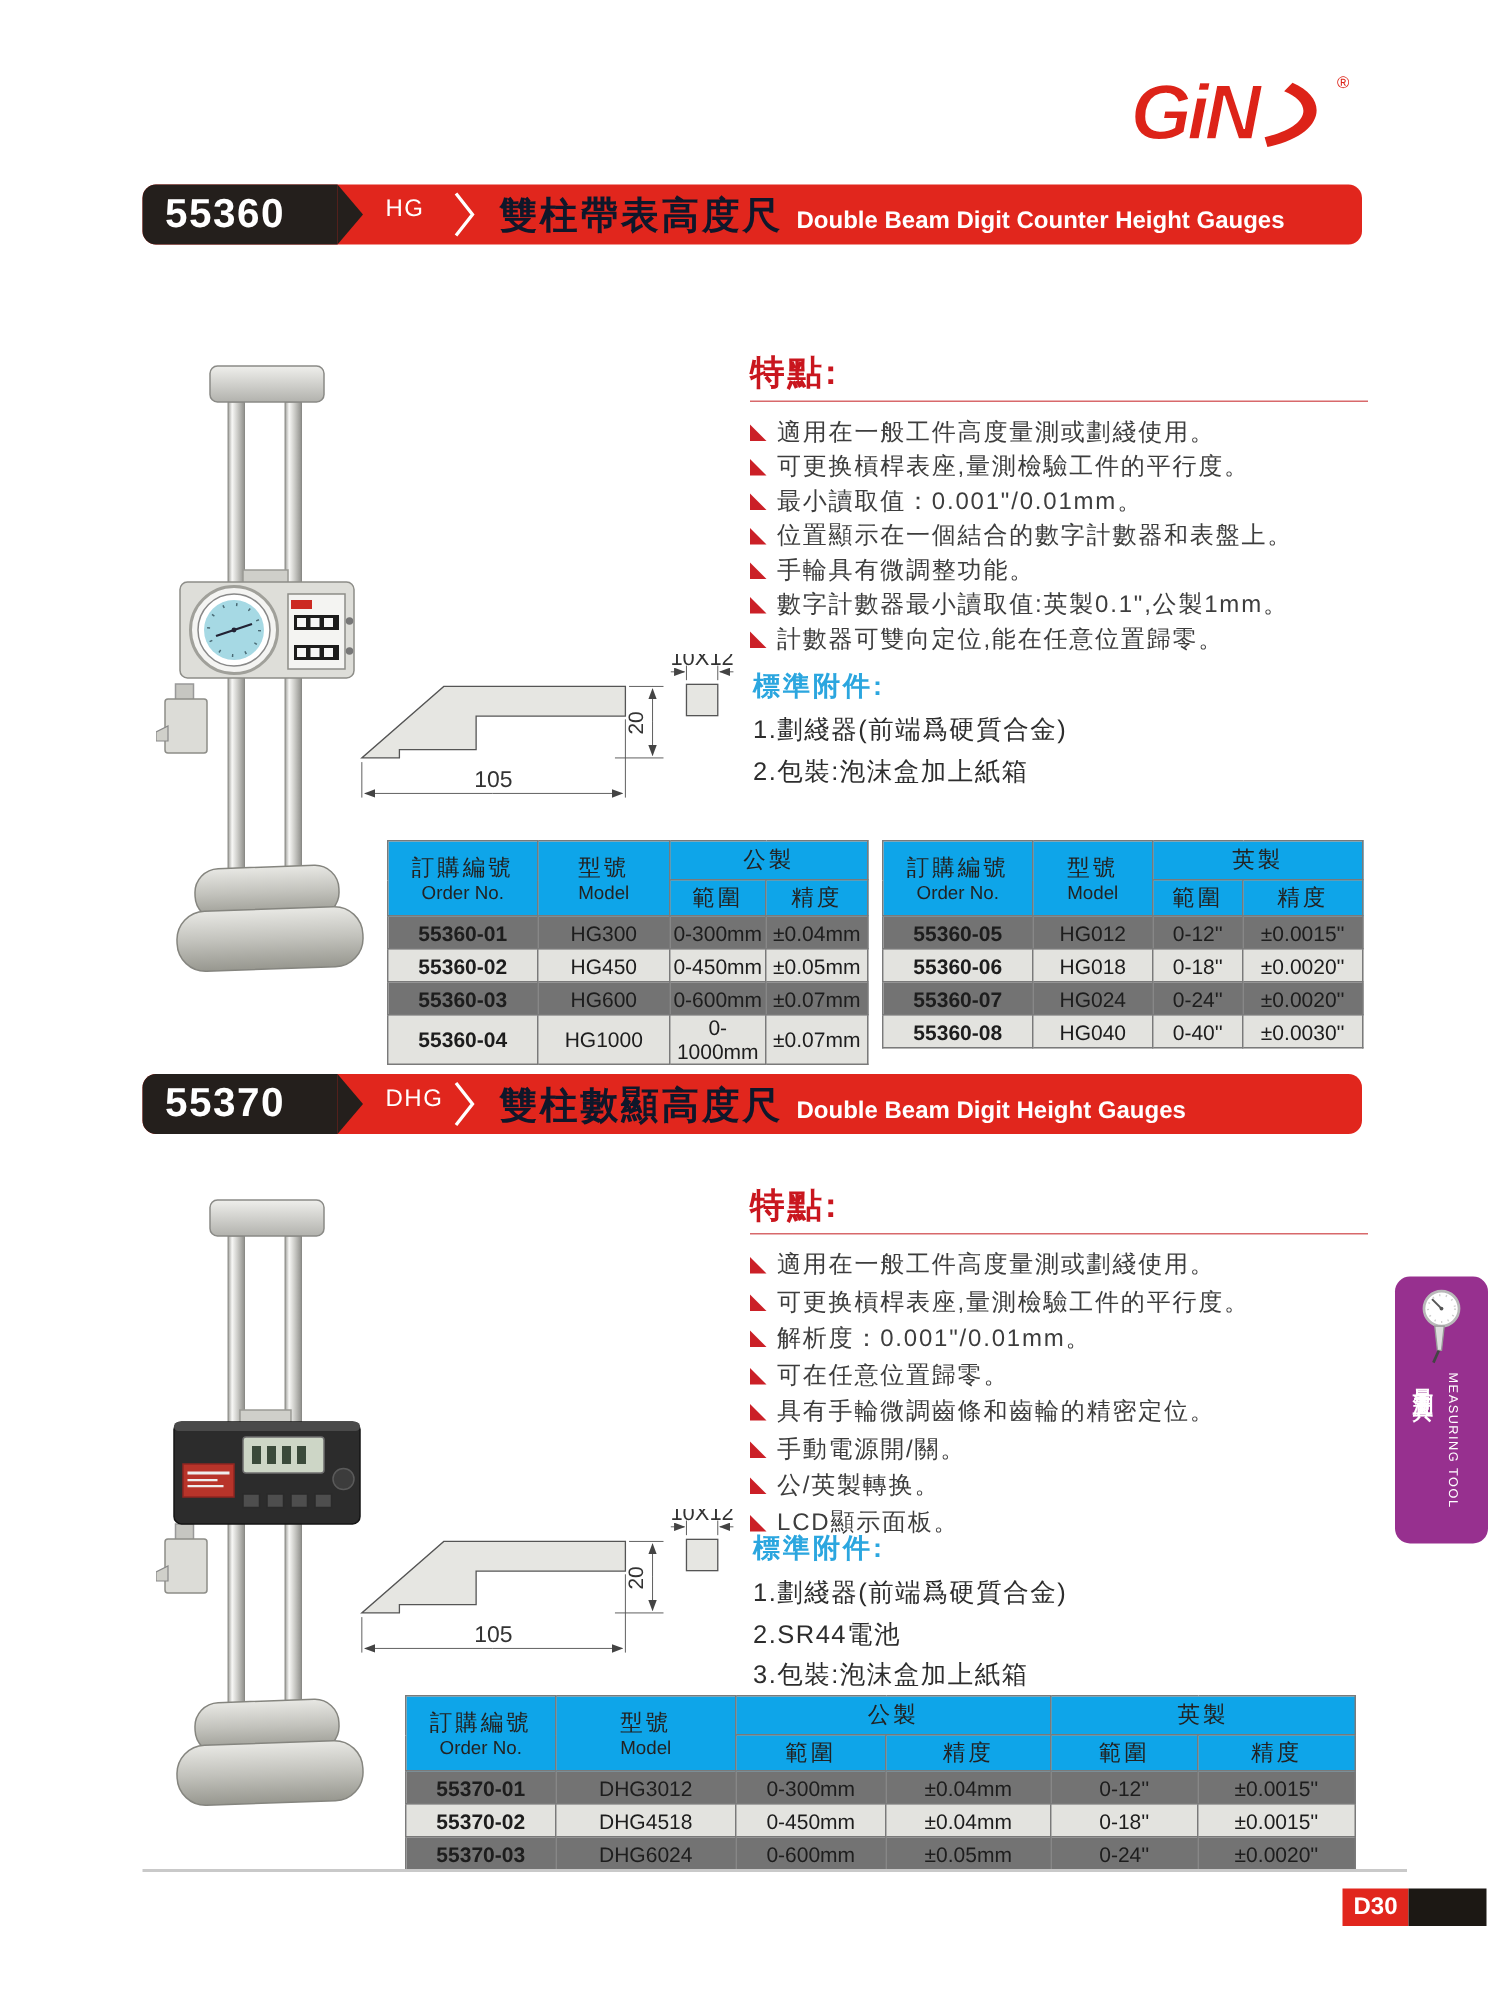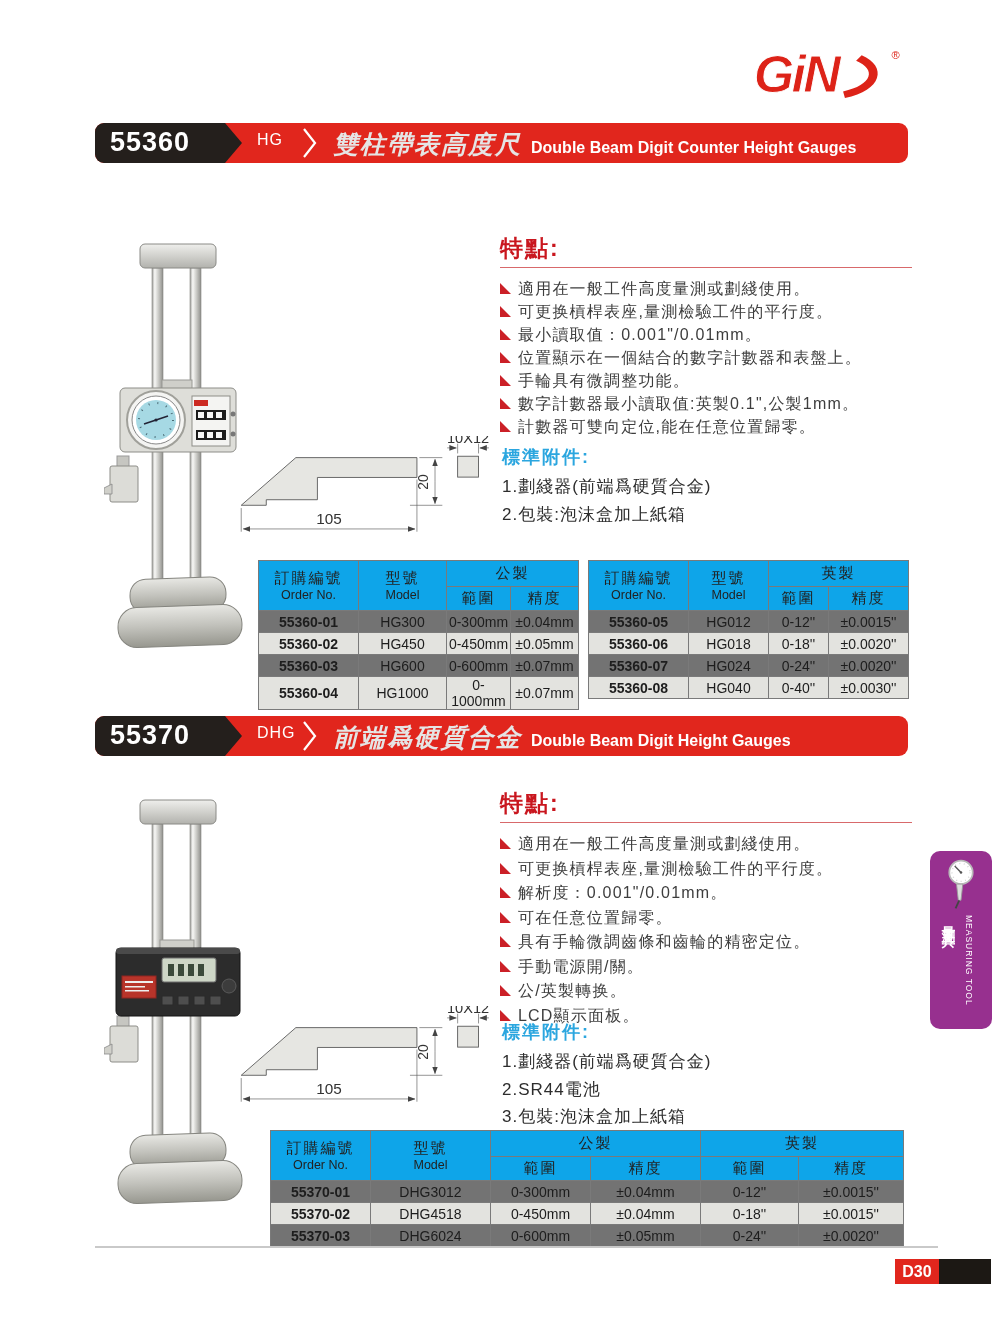--- a/index.html
+++ b/index.html
@@ -11,21 +11,21 @@
 
   
   .hbar{position:absolute;left:95px;width:813px;height:40px;background:#e1261d;border-radius:9px;}
   .hbar .tag{position:absolute;left:0;top:0;width:130px;height:40px;background:#241f1c;border-radius:9px 0 0 9px;}
   .hbar .tag-tip{position:absolute;left:130px;top:0;width:0;height:0;
     border-top:20px solid transparent;border-bottom:20px solid transparent;border-left:17px solid #241f1c;}
   .hbar .code{position:absolute;left:15px;top:4px;font-size:27px;font-weight:bold;color:#fff;letter-spacing:1px;}
   .hbar .series{position:absolute;left:162px;top:8px;font-size:16px;font-weight:normal;color:#fff;letter-spacing:1px;}
   .hbar .chev{position:absolute;left:207px;top:4px;}
   .hbar .titles{position:absolute;left:238px;top:0;height:40px;display:flex;align-items:baseline;gap:9px;padding-top:5px;box-sizing:border-box;}
-  .hbar .t-zh{font-size:25px;font-weight:bold;color:#e5e5e5;letter-spacing:2px;line-height:32px;font-style:italic;}
+  .hbar .t-zh{font-size:25px;font-weight:bold;color:#0f172a;letter-spacing:2px;line-height:32px;}
   .hbar .t-en{font-size:16px;font-weight:bold;color:#fff;}
 
   
   .features{position:absolute;left:500px;width:412px;}
   .feat-head{font-size:23px;font-weight:bold;color:#c9161e;letter-spacing:2px;}
   .feat-rule{height:1px;background:#d8696b;margin-top:3px;margin-bottom:9px;}
   .feat{display:flex;align-items:flex-start;}
   .f1 .feat{line-height:23px;}
   .f2 .feat{line-height:24.5px;}
   .tri{flex:0 0 auto;width:0;height:0;margin:6px 7px 0 0;
@@ -315,21 +315,21 @@
 
   <div class="hbar" style="top:716px;">
     <div class="tag"></div>
     <div class="tag-tip"></div>
     <div class="code">55370</div>
     <div class="series">DHG</div>
     <svg class="chev" width="16" height="32" viewBox="0 0 16 32">
       <polyline points="2,2 13,16 2,30" fill="none" stroke="#fff" stroke-width="2.2"></polyline>
     </svg>
     <div class="titles">
-      <span class="t-zh">前端爲硬質合金</span>
+      <span class="t-zh">雙柱數顯高度尺</span>
       <span class="t-en">Double Beam Digit Height Gauges</span>
     </div>
   </div>
 
   <svg class="gauge" style="left:104px;top:798px;" width="150" height="410" viewBox="0 0 150 410">
     <defs>
       <linearGradient id="colG2" x1="0" y1="0" x2="1" y2="0">
         <stop offset="0" stop-color="#9e9e9a"></stop>
           <stop offset="0.25" stop-color="#f8f8f6"></stop>
         <stop offset="0.6" stop-color="#c9c9c5"></stop>

